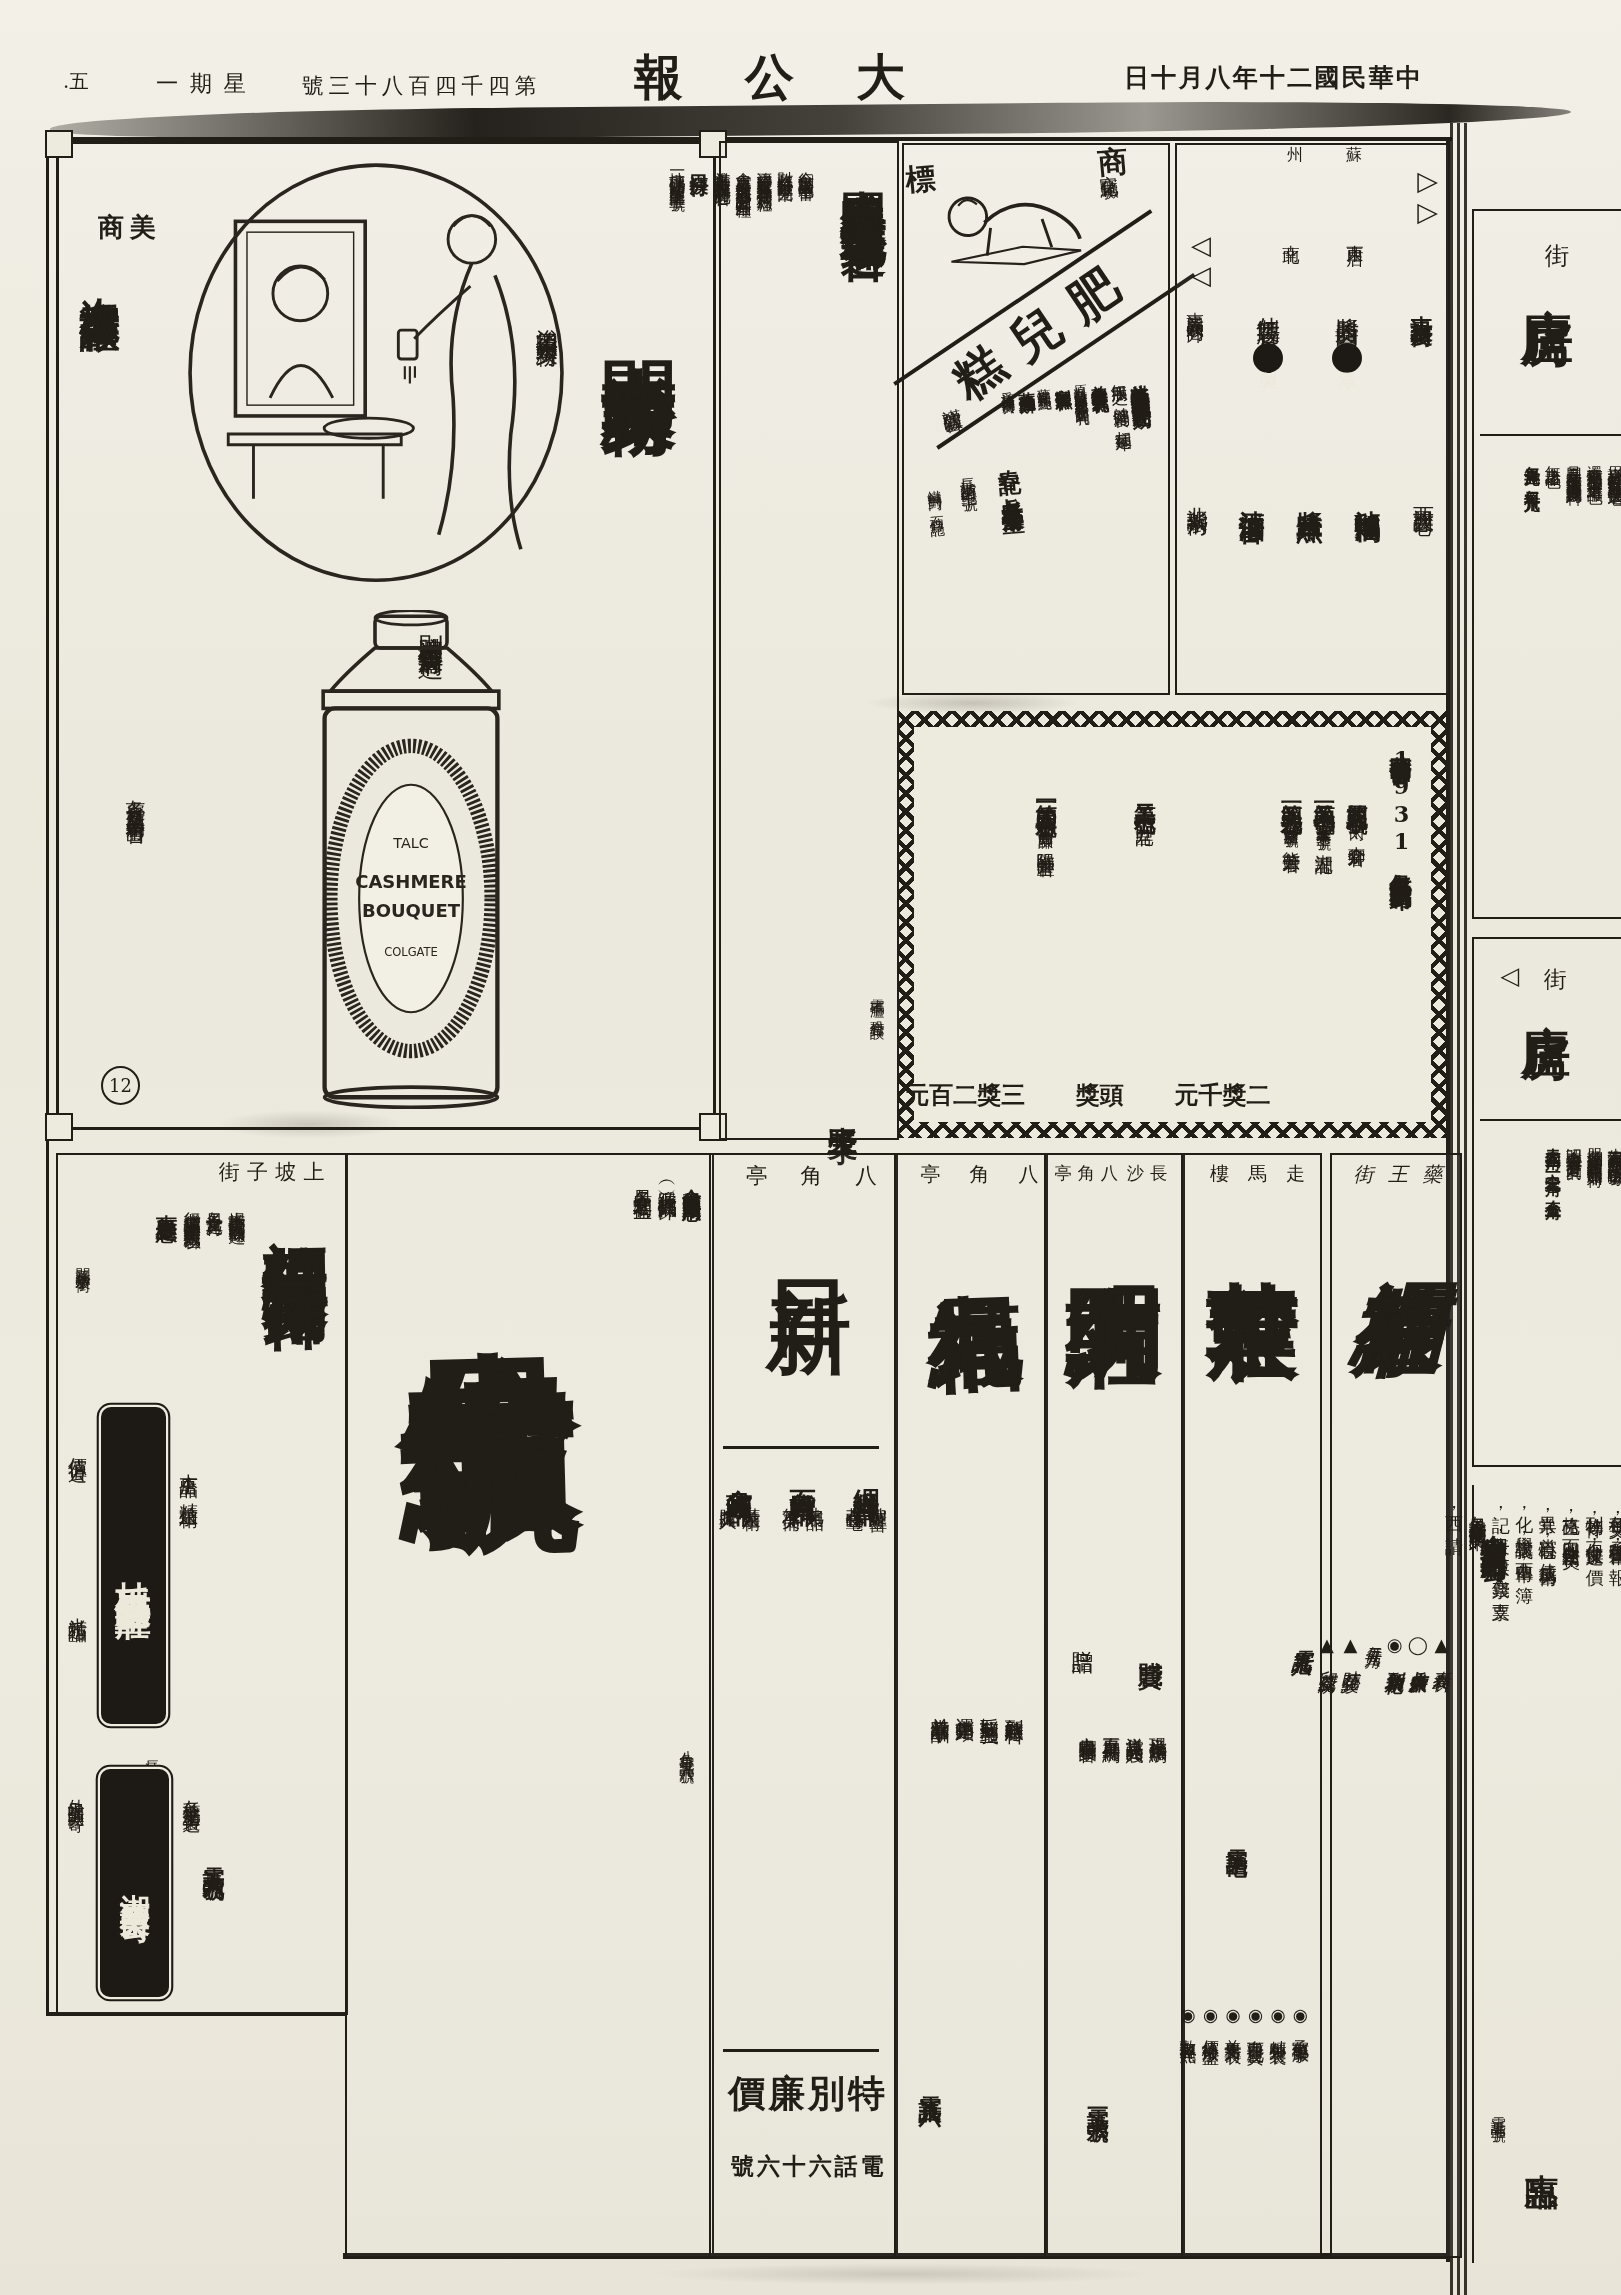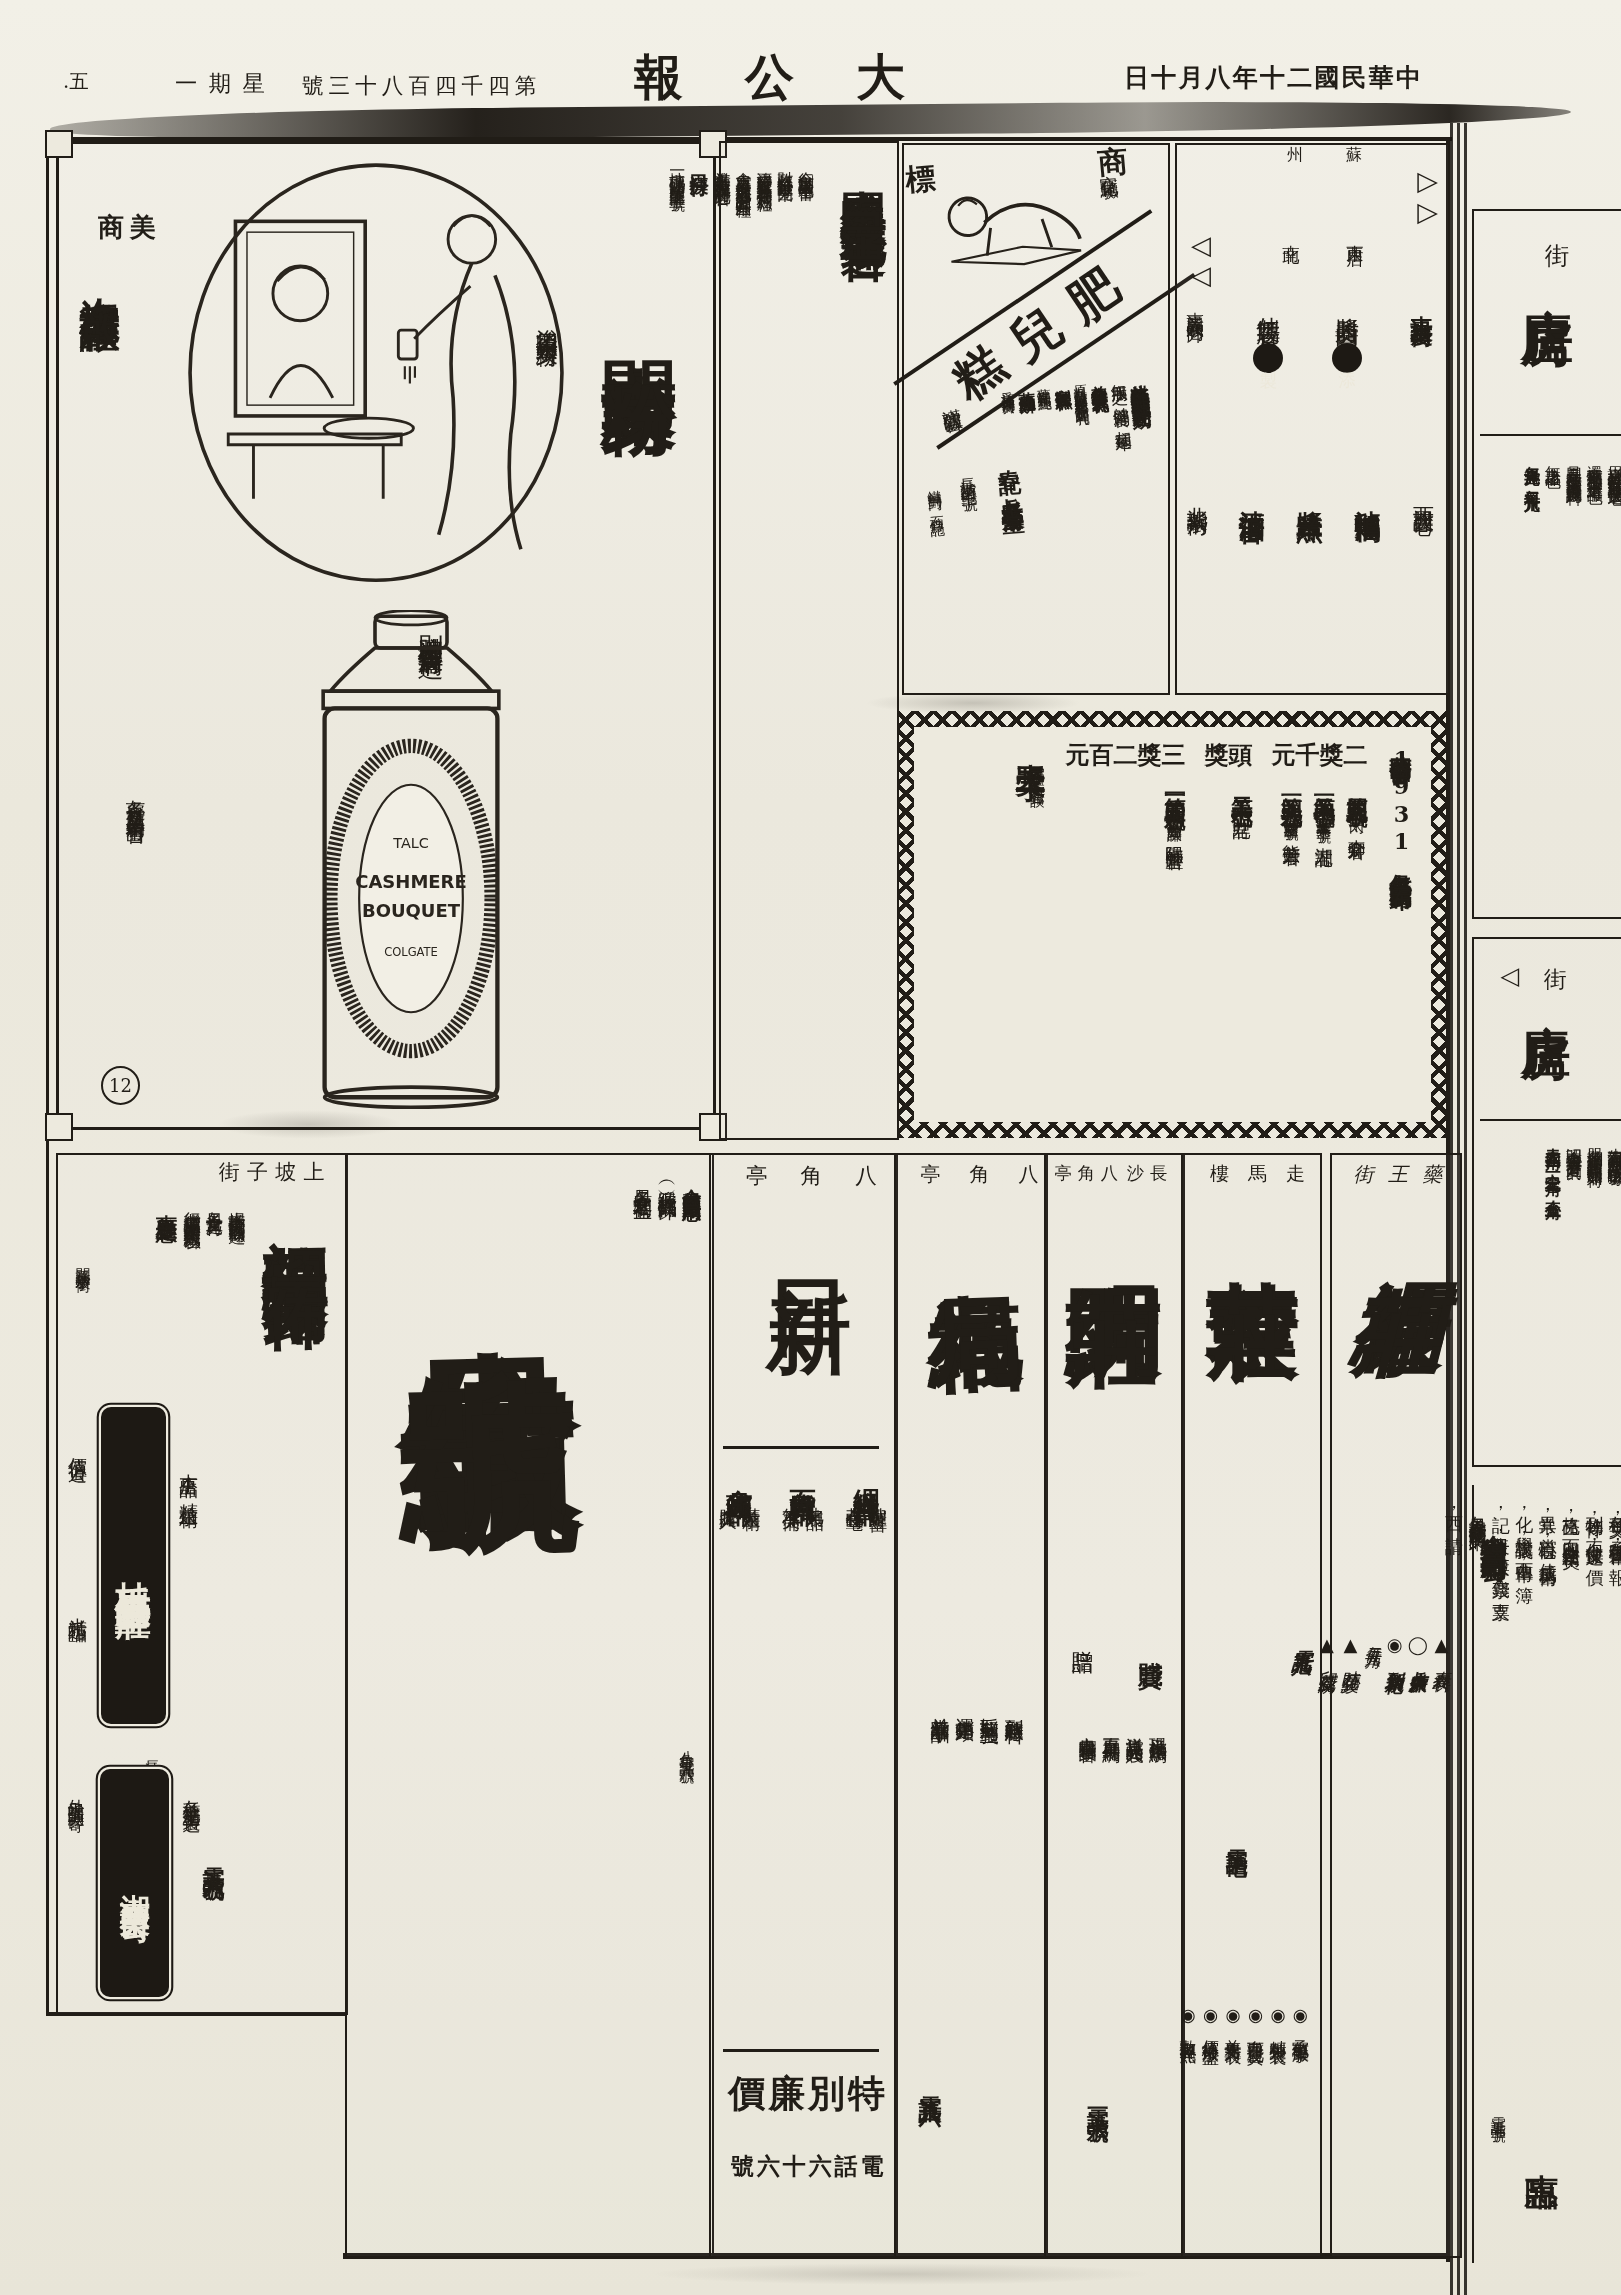--- a/index.html
+++ b/index.html
@@ -30,42 +30,42 @@
          display:flex;align-items:center;justify-content:center;font-weight:400;margin-left:13px;}
   .circ{display:inline-flex;width:30px;height:30px;border-radius:50%;
         background:#1d1914;color:#ece8da;align-items:center;justify-content:center;
         font-size:17.3px;margin:5.8px 0;letter-spacing:0;}
   
   .lotto{position:absolute;
          background-image:repeating-linear-gradient(45deg,#211d17 0 4.3px,transparent 4.3px 13px),
                           repeating-linear-gradient(-45deg,#211d17 0 4.3px,transparent 4.3px 13px);}
   .lotto-inner{position:absolute;inset:16px;background:#edeade;
                display:flex;flex-direction:row-reverse;gap:19px;padding:11.5px 14.4px;}
-  .grp{display:flex;flex-direction:column;align-items:flex-end;gap:9px;}
+  .grp{display:flex;flex-direction:row;align-items:flex-end;gap:9px;}
   .glabel{direction:rtl;unicode-bidi:bidi-override;font-weight:900;font-size:24px;white-space:nowrap;}
   .gents{display:flex;flex-direction:row-reverse;gap:10px;}
   .ent{writing-mode:vertical-rl;text-orientation:upright;height:324px;line-height:1.05;letter-spacing:1.4px;}
   .enum{font-size:21.6px;font-weight:700;}
   .eaddr{font-size:15px;}
   .ename{font-size:18px;}
   .vflow{writing-mode:vertical-rl;text-orientation:upright;line-height:1.3;letter-spacing:1.4px;}
   .dept{display:flex;flex-direction:column;align-items:center;gap:13px;}
   .smudge{position:absolute;}
   .spot{position:absolute;border-radius:50%;pointer-events:none;}
   svg{display:block;}
   .corner{position:absolute;width:24.5px;height:24.5px;border:2.9px solid #211d17;background:#edeade;}
 </style>
 </head>
 <body>
 
 <div class="page">
 
   <header>
     <div class="rtl" style="left:63px;top:68px;font-size:19.5px;">五.</div>
-    <div class="rtl" style="left:175px;top:69px;font-size:22.3px;letter-spacing:11.5px;">星期一</div>
+    <div class="rtl" style="left:156px;top:69px;font-size:22.3px;letter-spacing:11.5px;">星期一</div>
     <div class="rtl" style="left:302px;top:71px;font-size:21.6px;letter-spacing:5px;">第四千四百八十三號</div>
     <div class="rtl bold" style="left:634px;top:45px;font-size:49px;letter-spacing:62px;">大公報</div>
     <div class="rtl bold" style="left:1124px;top:61px;font-size:25px;letter-spacing:2.2px;">中華民國二十年八月十日</div>
   </header>
 
   <div class="smudge" style="left:50px;top:105px;width:1521px;height:30px;transform:rotate(-0.5deg);
               border-radius:48% 52% 60% 40% / 90% 70% 85% 60%;
               background:linear-gradient(90deg,rgba(26,22,17,.30),rgba(26,22,17,.95) 28%,rgba(26,22,17,.80) 52%,rgba(26,22,17,.40) 72%,rgba(26,22,17,.92) 92%,rgba(26,22,17,.5));"></div>
   <div class="hline" style="left:47px;top:137px;width:1405px;height:3.6px;"></div>
 

